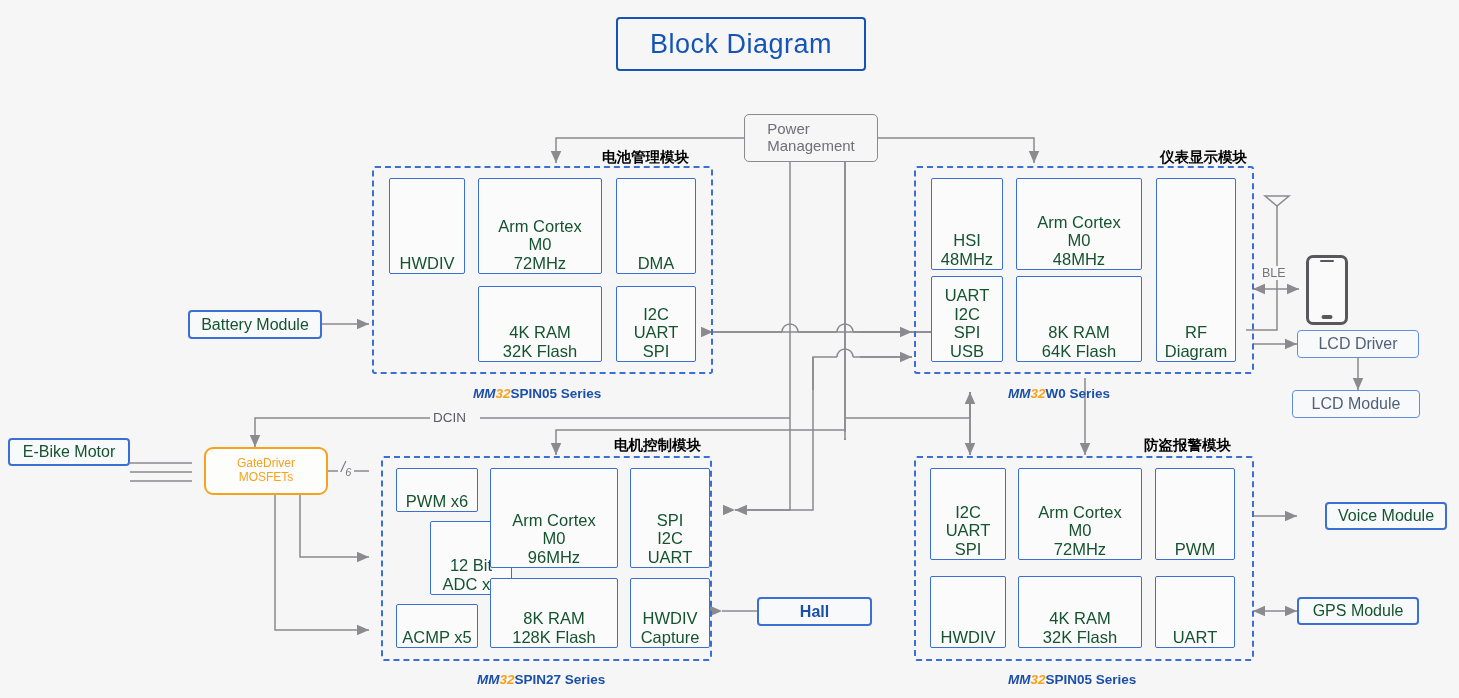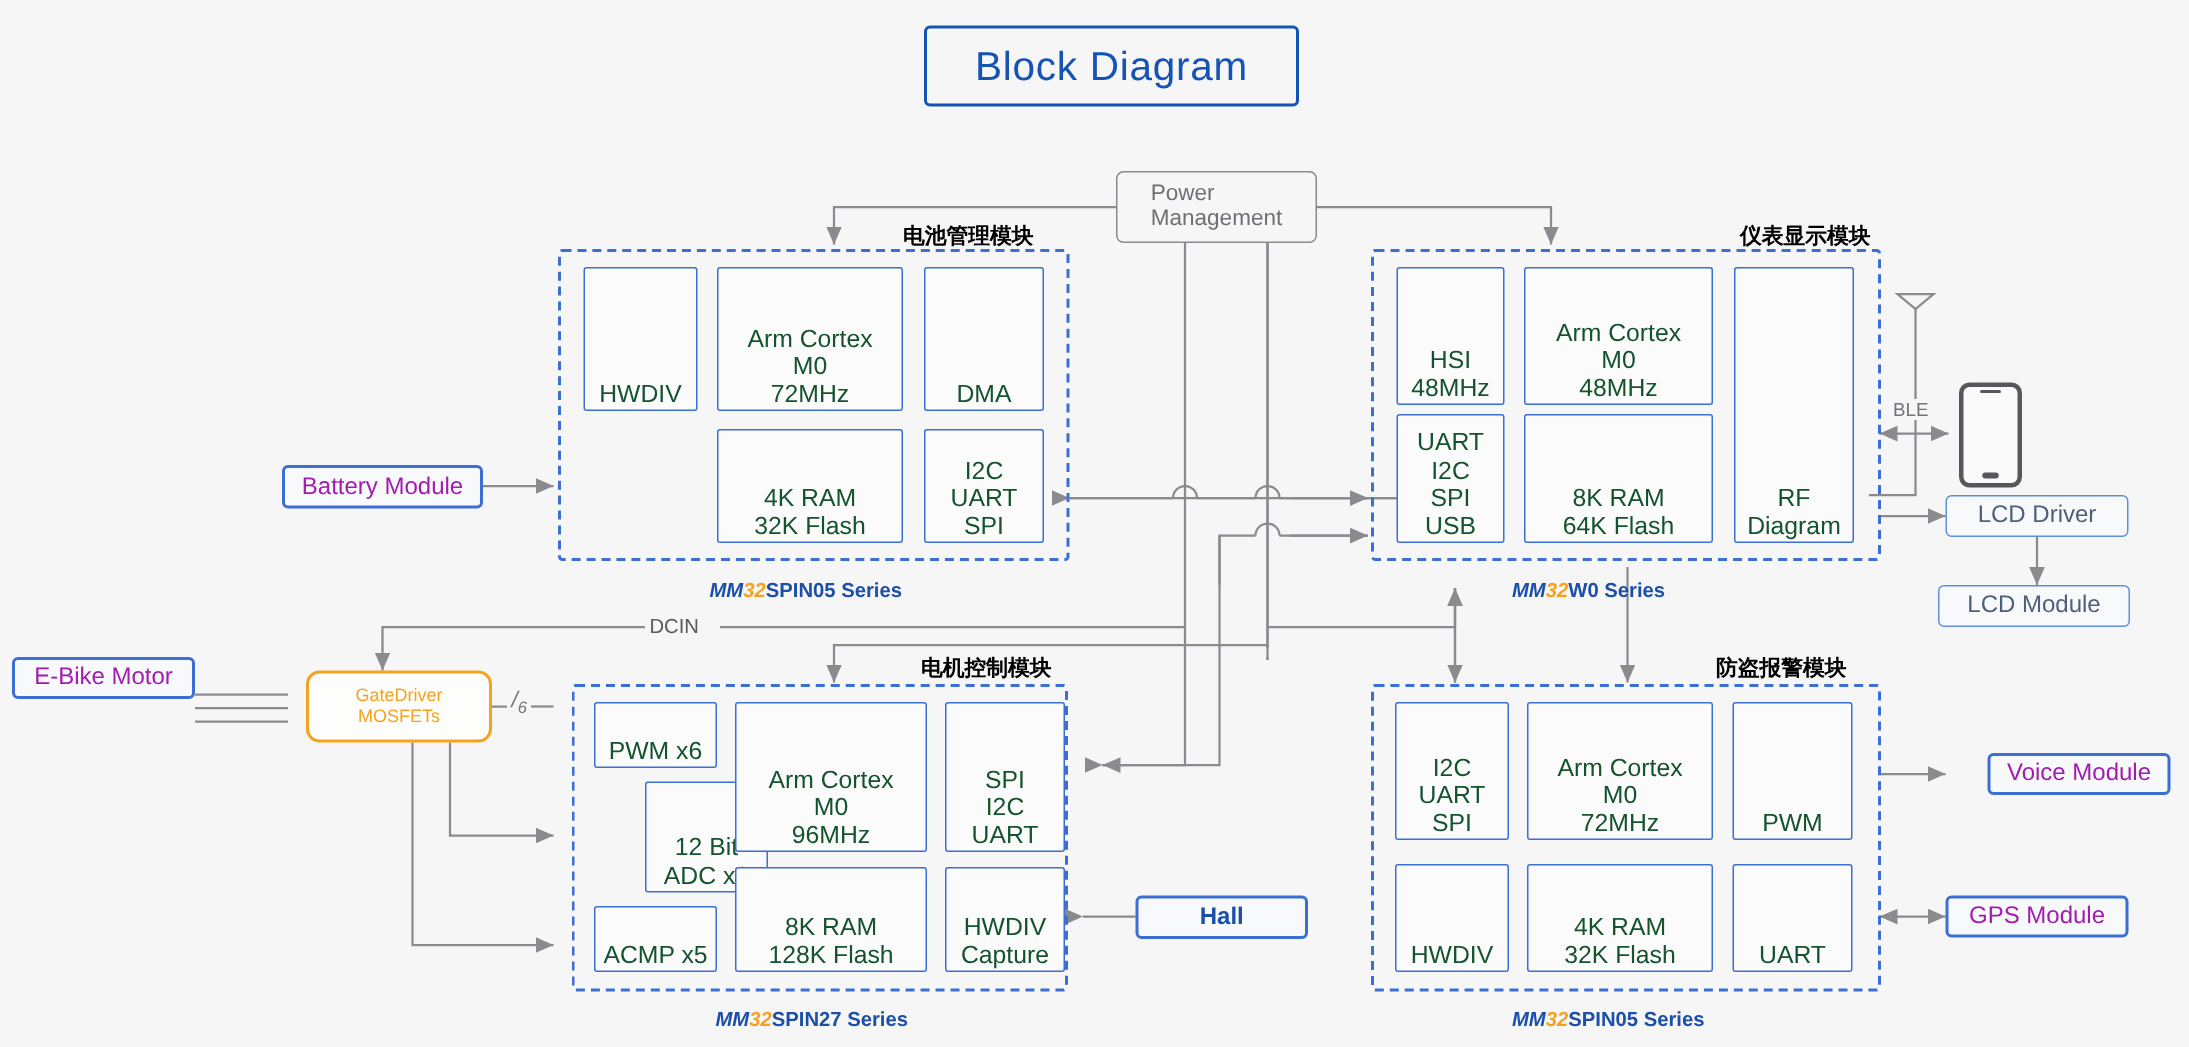--- a/index.html
+++ b/index.html
@@ -51,21 +51,21 @@
   .blk{
     border:1.6px solid #3b6fd4;border-radius:2px;background:#fbfbfc;
     display:flex;align-items:flex-end;justify-content:center;text-align:center;
     color:#14532d;font-size:16.5px;line-height:1.12;padding:1px 2px;
   }
 
   
   .peri{
     border:2px solid #3b6fd4;border-radius:4px;background:#f8f9fb;
     display:flex;align-items:center;justify-content:center;text-align:center;
-    color:#a21caf;font-size:16px;
+    color:#14532d;font-size:16px;
   }
   
   .peri.light{border:1.6px solid #5f8fdc;color:#51607a;}
   .peri.hall{border:2px solid #3b6fd4;color:#1b4fa8;font-weight:700;}
 
   .gate{
     border:2px solid #f5a21e;border-radius:9px;background:#fdfdfb;
     display:flex;align-items:center;justify-content:center;text-align:center;
     color:#f5a21e;font-size:12px;line-height:1.15;margin-left:12px;
   }

